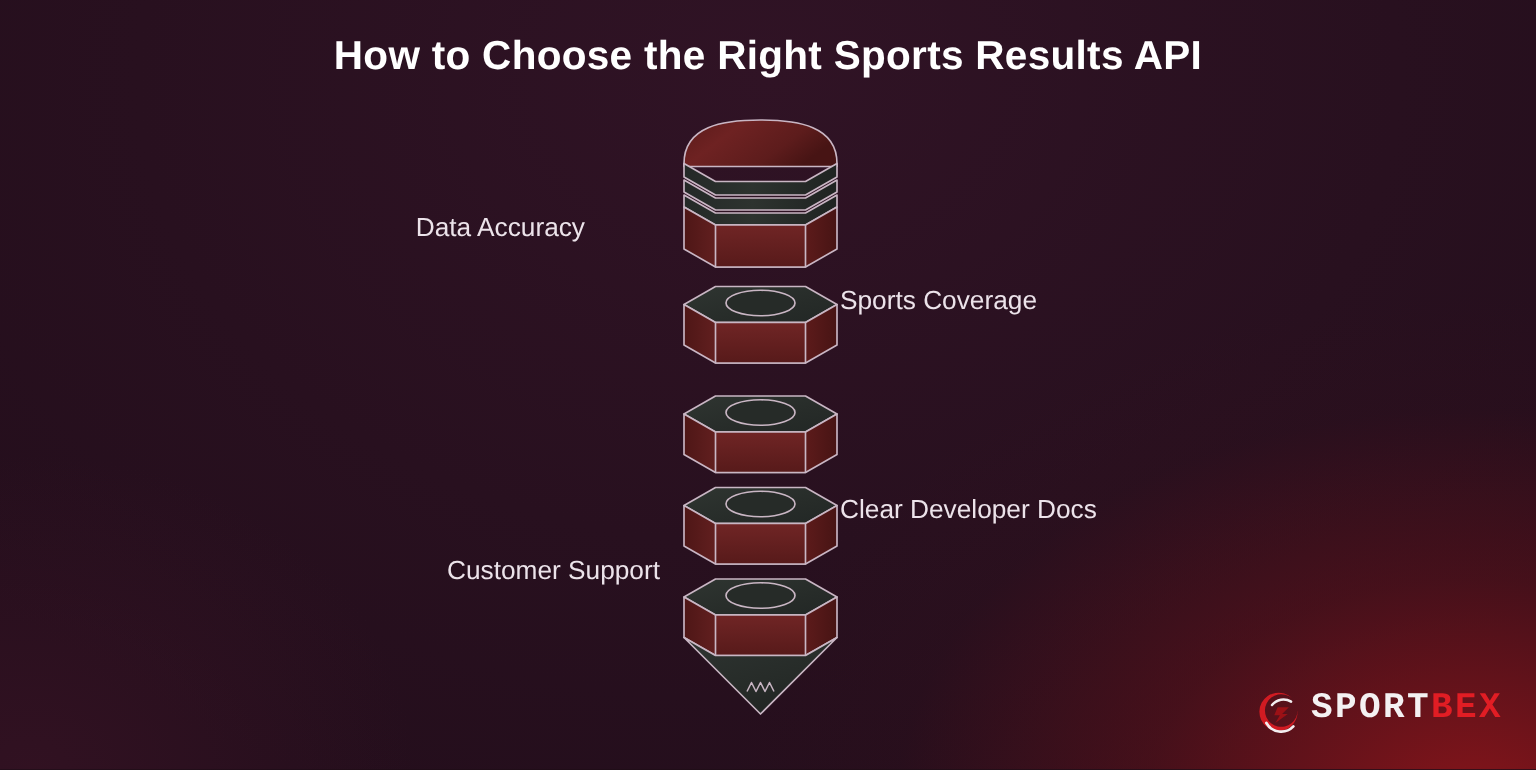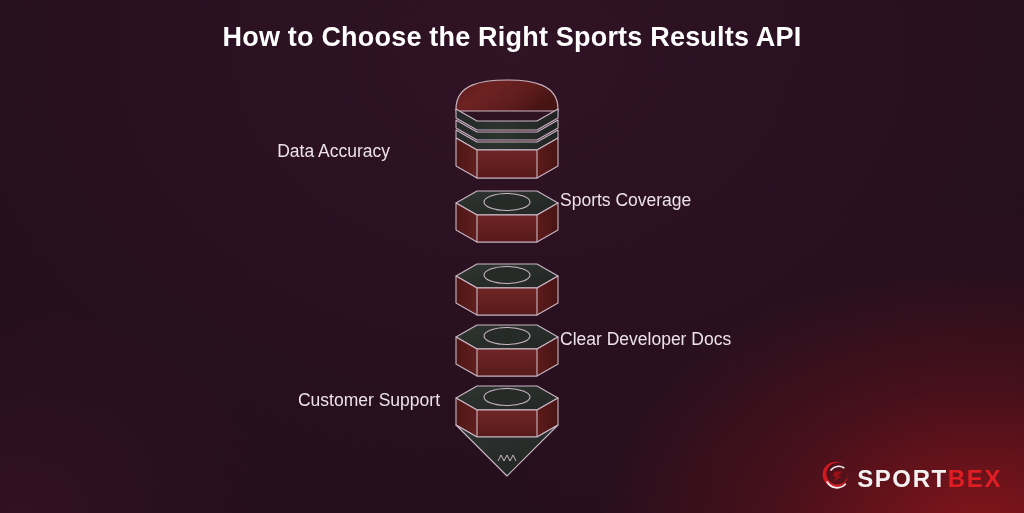--- a/index.html
+++ b/index.html
@@ -53,22 +53,23 @@
   }
   .label.left  { text-align: right; }
   .label.right { text-align: left; }
 
   
   #logo {
     position: absolute;
     right: 22px;
     bottom: 22px;
     display: flex;
-    align-items: flex-end;
+    align-items: flex-start;
     gap: 5px;
+    font-family: Liberation Mono, monospace;
   }
   #logo-mark { width: 30px; height: 30px; display: block; }
   #logo-text {
     font-size: 24px;
     font-weight: bold;
     letter-spacing: 1.6px;
     line-height: 1;
     white-space: nowrap;
   }
   .logo-a { color: #f4f1f2; }
@@ -171,21 +172,21 @@
     </g>
   </svg>
 
   <div class="label left" style="top:143px; left:140px; width:250px;">Data Accuracy</div>
 
   <div class="label right" style="top:192px; left:560px; width:300px;">Sports Coverage</div>
 
 
   <div class="label right" style="top:331px; left:560px; width:320px;">Clear Developer Docs</div>
 
-  <div class="label left" style="top:392px; left:140px; width:300px;">Customer Support</div>
+  <div class="label left" style="top:372px; left:140px; width:300px;">Customer Support</div>
 
   <div id="logo">
     <svg id="logo-mark" viewBox="0 0 40 40">
       <path d="M33.5 9.5 A 17 17 0 1 0 35 21.5 A 14.5 14.5 0 1 1 33.5 9.5 Z" fill="#d11b22" transform="rotate(-18 20 20)"></path>
       <path d="M7 28 A 15 15 0 0 0 31 31" fill="none" stroke="#f2eef0" stroke-width="2.4" stroke-linecap="round"></path>
       <path d="M12 12 A 13 13 0 0 1 29 9" fill="none" stroke="#f2eef0" stroke-width="2.2" stroke-linecap="round"></path>
       <path d="M17 14 L 27 14 L 21 20 L 26 20 L 15 28 L 19 21 L 14 21 Z" fill="#9c1116"></path>
     </svg>
     <div id="logo-text">
       <span class="logo-a">SPORT</span><span class="logo-b">BEX</span>

